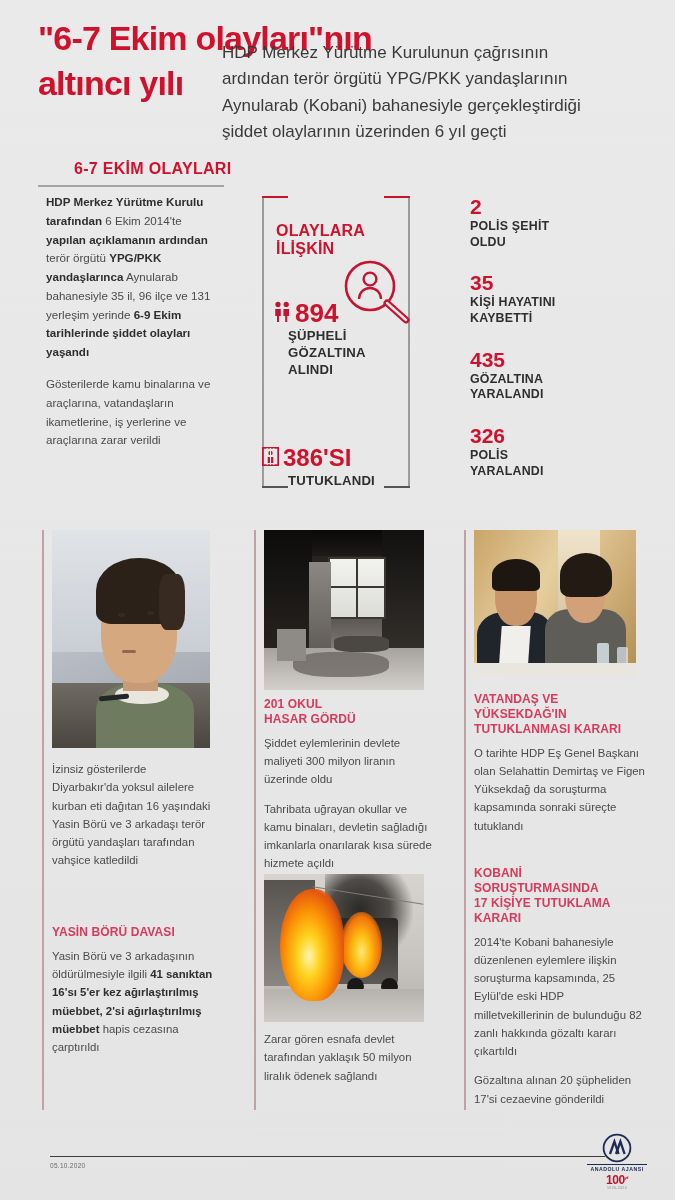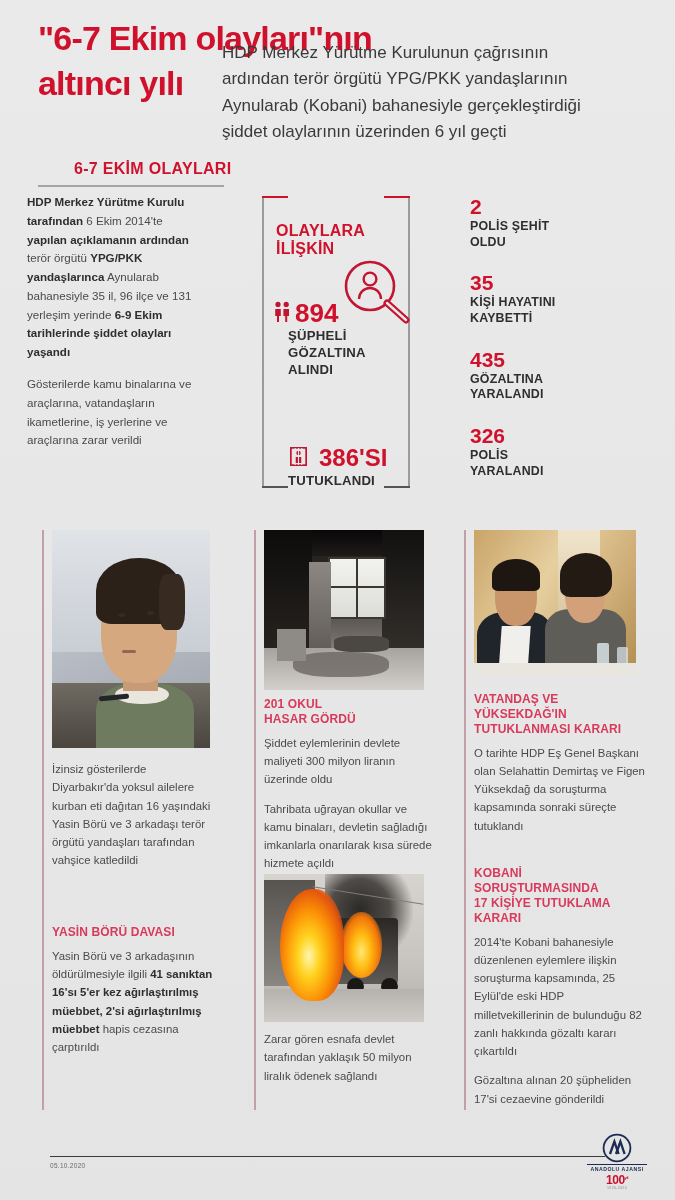--- a/index.html
+++ b/index.html
@@ -45,21 +45,21 @@
     letter-spacing:0.3px;
     margin-left:36px;
   }
   .sec-rule{
     position:absolute;left:38px;top:185px;width:186px;height:2px;
     background:#a5a5a5;
   }
 
   
   .left-col{
-    position:absolute;left:27px;top:193px;width:172px;
+    position:absolute;left:46px;top:193px;width:172px;
     font-size:11.6px;line-height:1.62;color:#4a4a4a;
   }
   .left-col p{margin:0 0 13px 0;}
   .left-col b{color:#2e2e2e;font-weight:bold;}
 
   
   .center-stats{
     position:absolute;left:262px;top:196px;width:150px;
   }
   .bracket{
@@ -84,22 +84,22 @@
   }
   .stat894 .num{
     font-size:26px;font-weight:bold;color:#d0112b;line-height:1;
   }
   .stat894-label{
     position:absolute;left:26px;top:132px;
     font-size:13.2px;font-weight:bold;color:#2e2e2e;
     line-height:1.28;letter-spacing:0.2px;
   }
   .stat386{
-    position:absolute;left:28px;top:250px;
-    display:flex;align-items:center;gap:12px;justify-content:flex-end;
+    position:absolute;left:0;top:250px;
+    display:flex;align-items:center;gap:4px;justify-content:flex-end;
   }
   .stat386 .num{
     font-size:24px;font-weight:bold;color:#d0112b;line-height:1;
   }
   .stat386-label{
     position:absolute;left:26px;top:277px;
     font-size:13.2px;font-weight:bold;color:#2e2e2e;letter-spacing:0.2px;
   }
   .magnifier{
     position:absolute;left:78px;top:62px;

